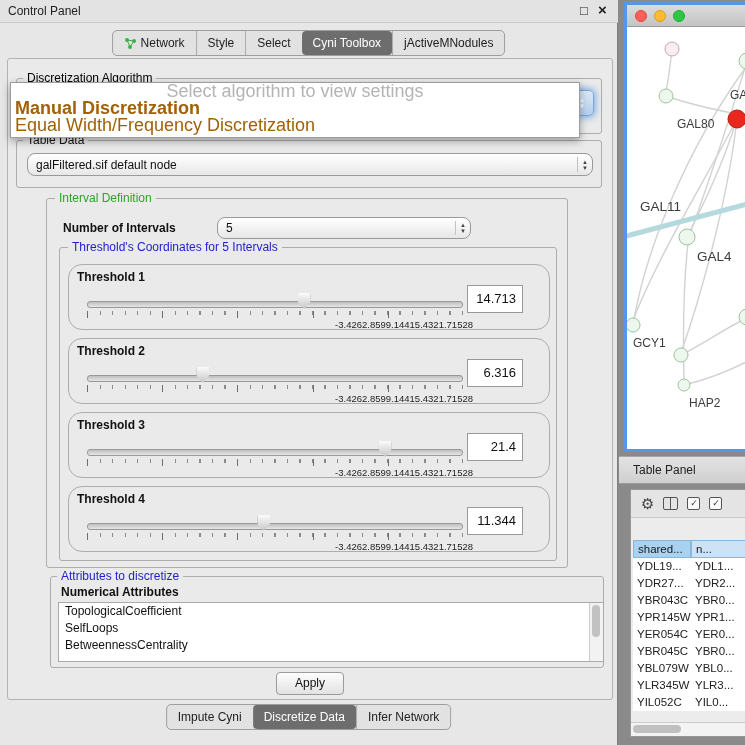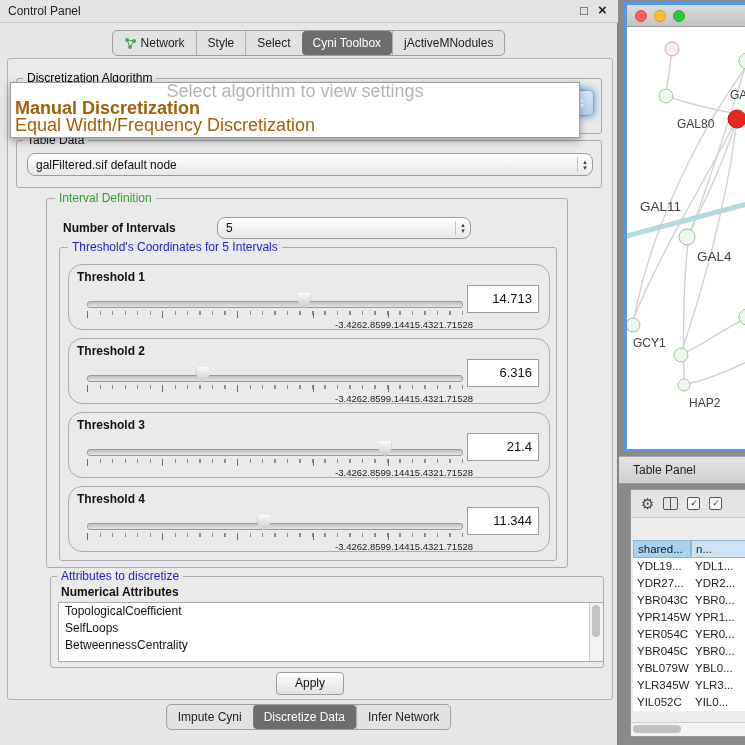--- a/index.html
+++ b/index.html
@@ -41,21 +41,21 @@
 
   
   .thr-panel{position:absolute;left:8px;width:482px;height:66px;border:1px solid #adadad;border-radius:14px;background:#eaeaea;box-sizing:border-box;}
   .thr-label{position:absolute;left:8px;top:5px;font-size:12px;font-weight:bold;color:#111;}
   .slider{position:absolute;left:16px;top:24px;width:380px;height:40px;}
   .track{position:absolute;left:2px;right:2px;top:12px;height:5px;background:linear-gradient(#bfbfbf,#e6e6e6);border:1px solid #999;border-radius:3px;}
   .thumb{position:absolute;top:4px;width:13px;height:16px;transform:translateX(-50%);background:linear-gradient(#fbfbfb,#c6c6c6);clip-path:polygon(0 0,100% 0,100% 55%,50% 100%,0 55%);filter:drop-shadow(0 0 1px #777);}
   .ticks-minor{position:absolute;left:2px;right:2px;top:22px;height:4px;background:repeating-linear-gradient(to right,#8a8a8a 0 1px,transparent 1px 12.5px);}
   .ticks-major{position:absolute;left:2px;right:2px;top:22px;height:7px;background:repeating-linear-gradient(to right,#6e6e6e 0 1px,transparent 1px 75.2px);}
   .scale{position:absolute;left:-8px;right:-8px;top:30px;display:flex;justify-content:flex-end;font-size:9.5px;color:#222;}
-  .thr-value{position:absolute;left:398px;top:20px;width:72px;height:28px;background:#fff;border:1px solid #999;box-sizing:border-box;font-size:13px;color:#111;text-align:right;line-height:26px;padding-right:6px;}
+  .thr-value{position:absolute;left:398px;top:20px;width:56px;height:28px;background:#fff;border:1px solid #999;box-sizing:border-box;font-size:13px;color:#111;text-align:right;line-height:26px;padding-right:6px;}
 
   
   #attr-list{left:58px;top:602px;width:546px;height:60px;background:#fff;border:1px solid #aaa;box-sizing:border-box;overflow:hidden;font-size:12px;color:#111;}
   #attr-list .li{height:17px;line-height:17px;padding-left:6px;white-space:nowrap;}
   #attr-scroll{position:absolute;right:0;top:0;bottom:0;width:13px;background:#f2f2f2;border-left:1px solid #ccc;}
   #attr-thumb{position:absolute;left:2px;top:2px;width:8px;height:32px;background:#c2c2c2;border-radius:4px;}
 
   #apply-btn{left:276px;top:672px;width:66px;height:21px;border:1px solid #9b9b9b;border-radius:4px;background:linear-gradient(#fdfdfd,#e2e2e2);font-size:12px;color:#111;text-align:center;line-height:20px;cursor:default;}
 
   

